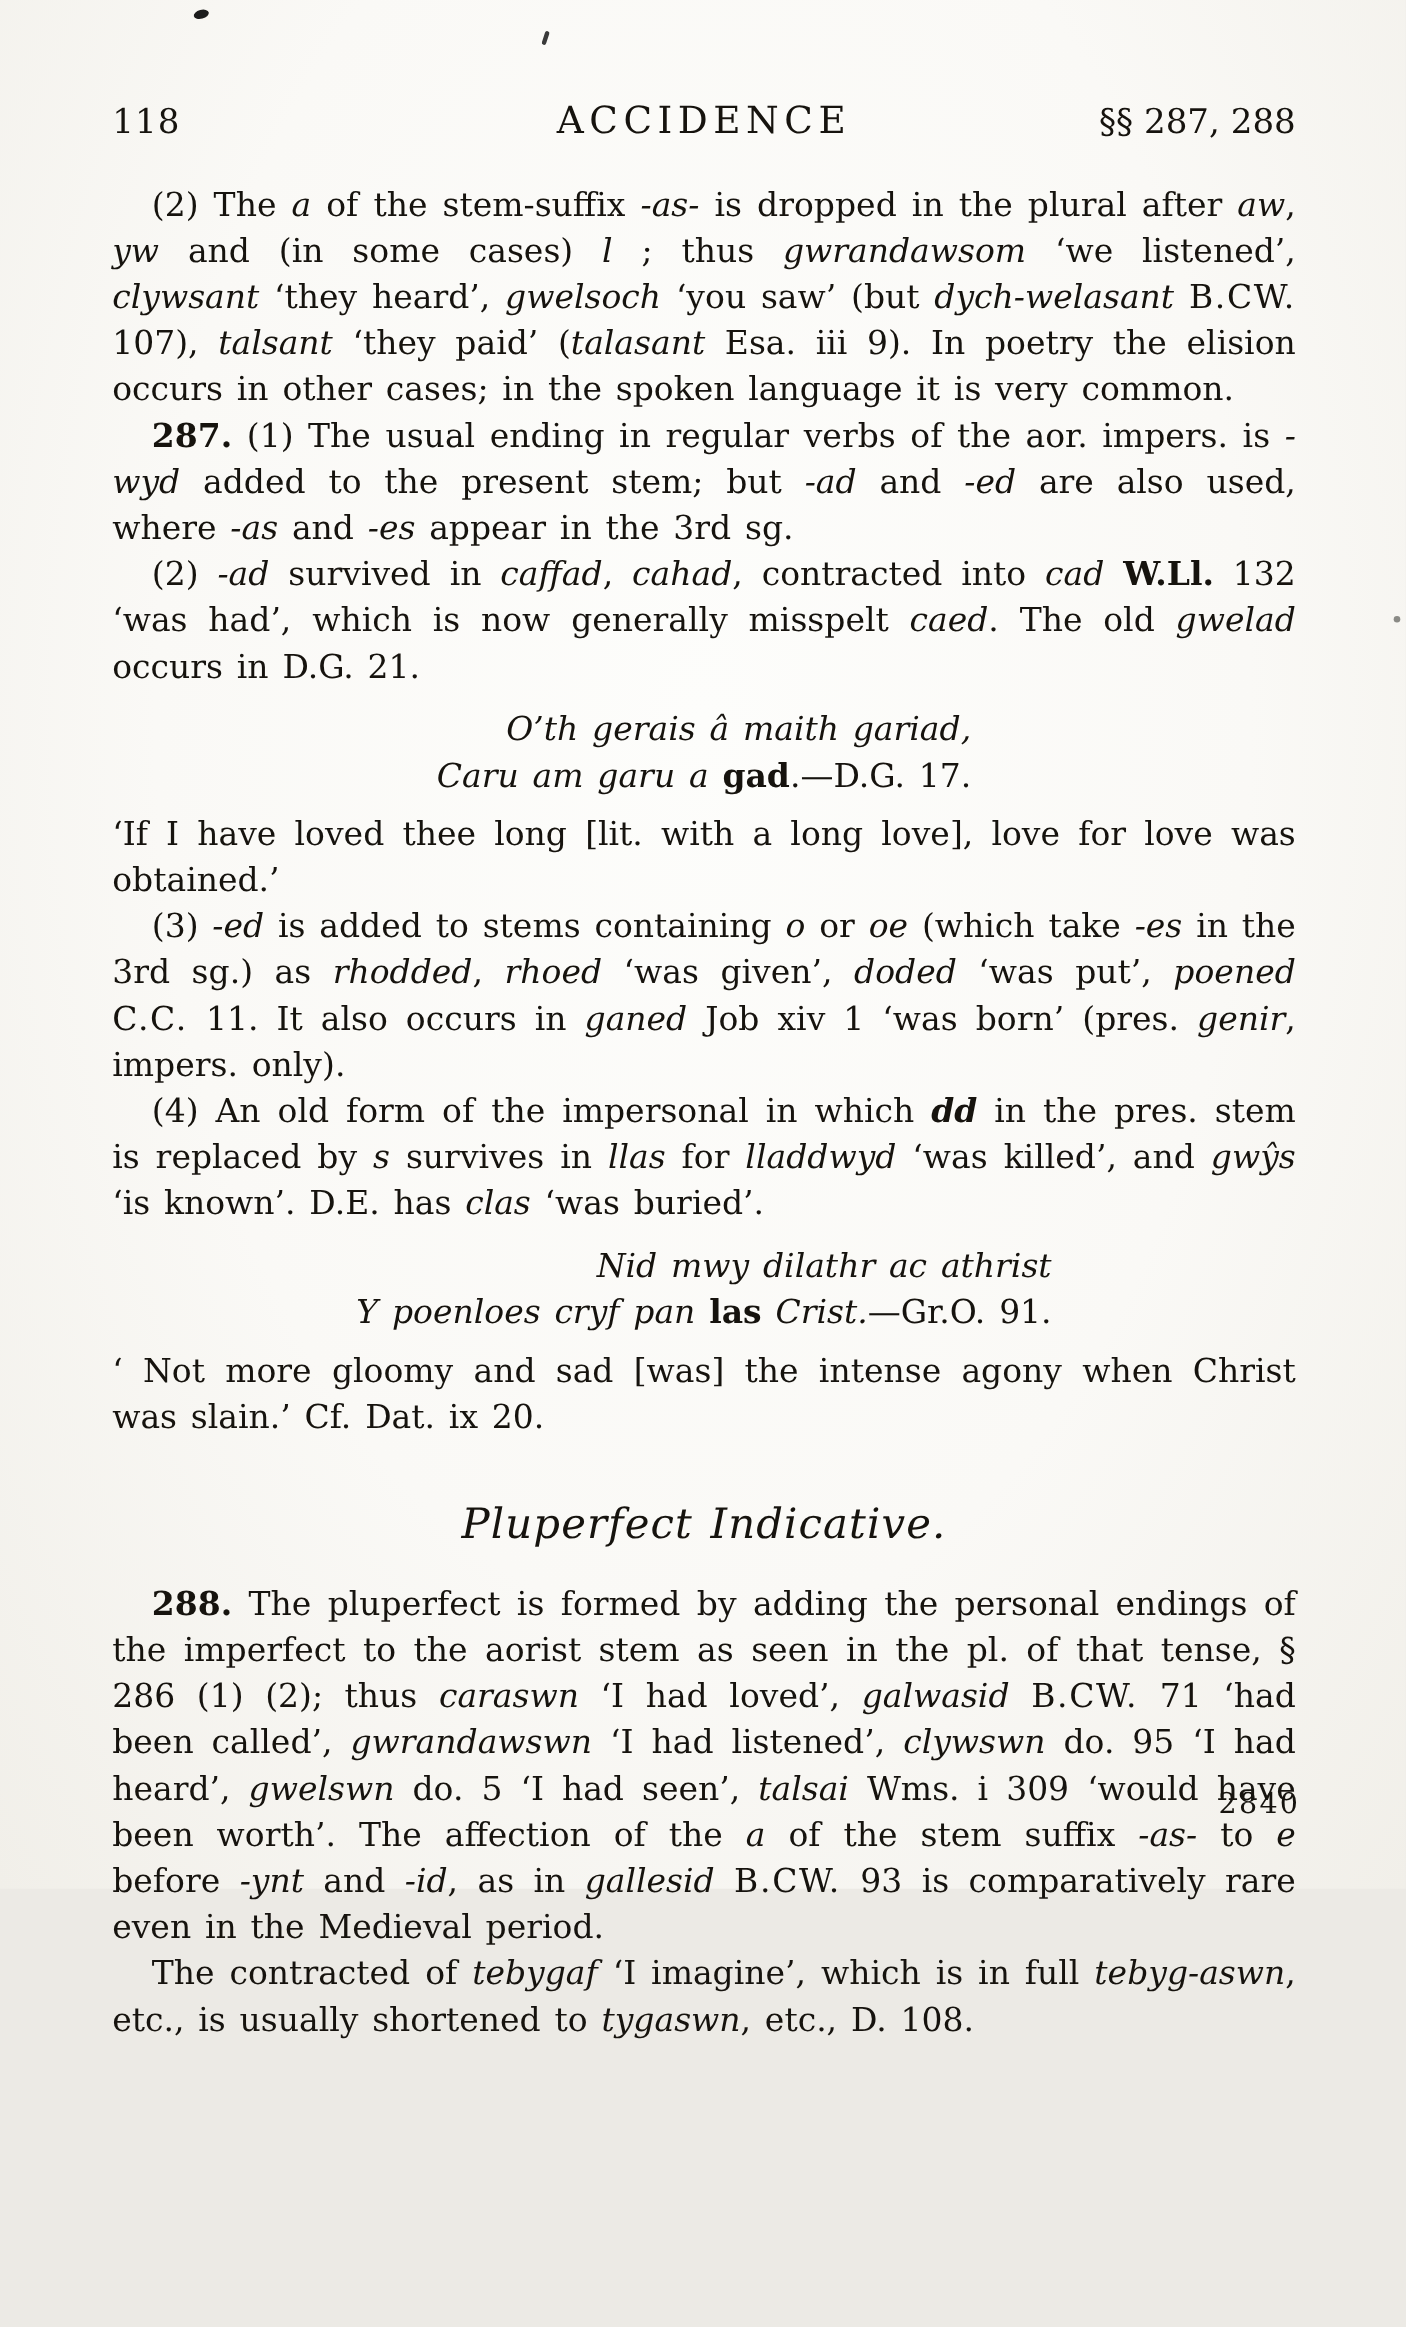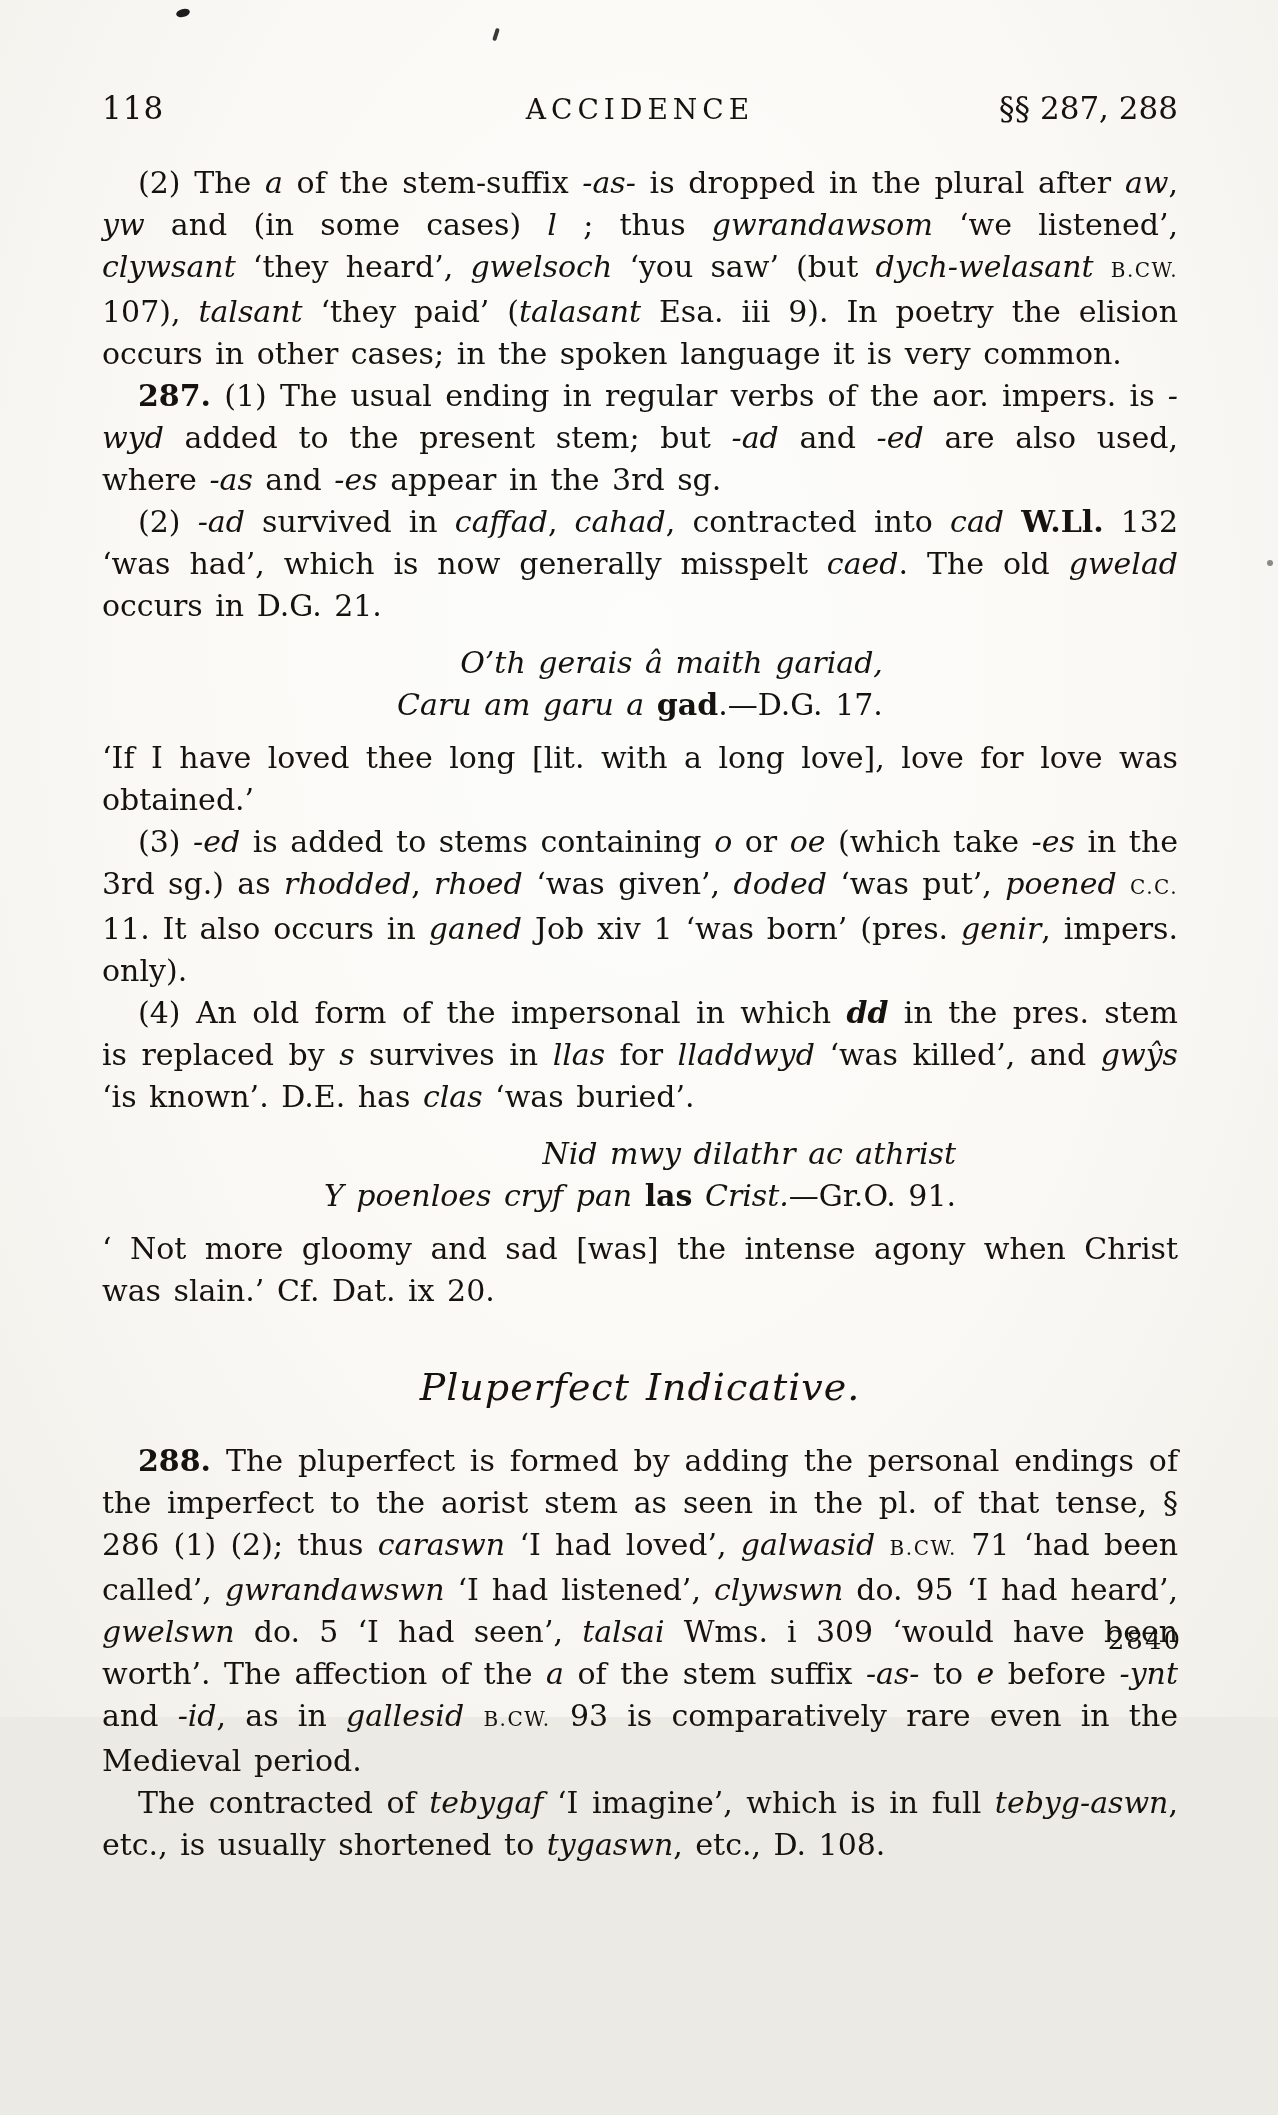--- a/index.html
+++ b/index.html
@@ -19,21 +19,21 @@
     height: 1717px;
     padding: 90px 100px 40px 102px;
     background: radial-gradient(ellipse at 50% 38%, #fdfdfb 0%, #faf9f6 55%, #f1efe9 100%);
   }
   .page-header {
     display: flex;
     align-items: baseline;
     margin-bottom: 36px;
   }
   .page-number { width: 230px; font-size: 31px; letter-spacing: 1px; }
-  .page-title  { flex: 1; text-align: center; font-size: 28px; letter-spacing: 5px; }
+  .page-title  { flex: 1; text-align: center; font-size: 34px; letter-spacing: 5px; }
   .section-numbers { width: 230px; text-align: right; font-size: 31px; }
 
   .body-text { font-size: 30px; line-height: 42px; word-spacing: 3px; }
   .para { margin: 0; text-align: justify; text-indent: 36px; }
   .para.flush { text-indent: 0; }
 
   .verse { text-align: center; margin: 15px 0 11px; }
   .verse-inner { display: inline-block; text-align: right; }
   .verse-line { white-space: nowrap; }
 
@@ -42,21 +42,21 @@
     font-style: italic;
     font-weight: normal;
     font-size: 38px;
     letter-spacing: 1px;
     margin: 54px 0 32px 0;
   }
 
   .run-i  { font-style: italic; }
   .run-b  { font-weight: bold; }
   .run-bi { font-weight: bold; font-style: italic; }
-  .run-sc { font-size: 20px; letter-spacing: 1.5px; }
+  .run-sc { font-size: 30px; letter-spacing: 1.5px; }
 
   .page-footer {
     position: absolute;
     right: 96px;
     bottom: 62px;
     font-size: 26px;
     letter-spacing: 2px;
   }
 
   .speck { position: absolute; background: #1c1c1c; border-radius: 50%; }

